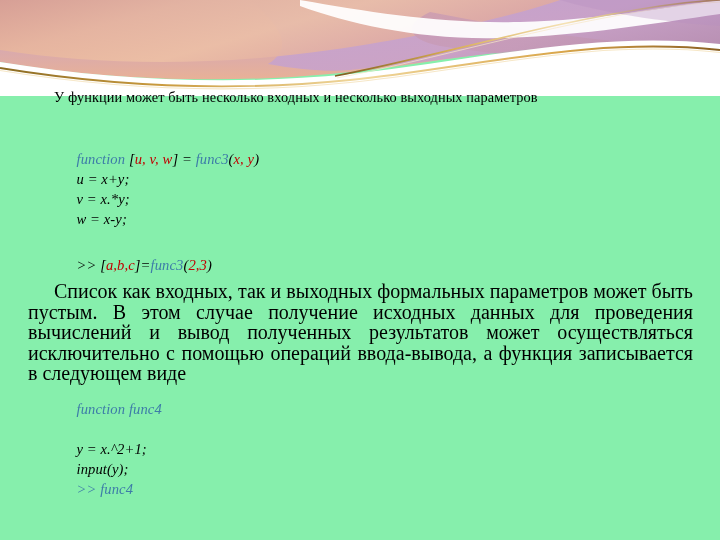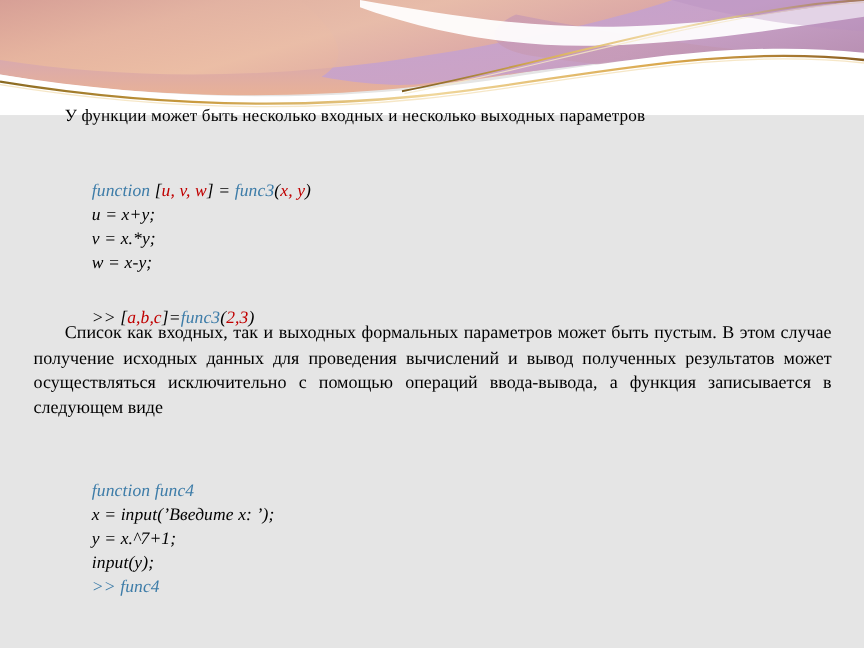--- a/index.html
+++ b/index.html
@@ -12,21 +12,21 @@
     height: 540px;
     overflow: hidden;
     font-family: "Liberation Serif", "DejaVu Serif", serif;
     position: relative;
   }
 
   #slide {
     position: relative;
     width: 720px;
     height: 540px;
-    background: #e5e5e5;
+    background: #86efac;
     overflow: hidden;
   }
 
   
   #header-art {
     position: absolute;
     top: 0;
     left: 0;
     width: 720px;
     height: 96px;
@@ -81,23 +81,23 @@
   .c1-2 { top: 171px; }
   .c1-3 { top: 191px; }
 
   
   .c2-0 { top: 237px; }
 
   
   #para {
     position: absolute;
     left: 28px;
-    top: 268px;
+    top: 281px;
     width: 665px;
-    font-size: 15px;
+    font-size: 20px;
     line-height: 20.6px;
     color: #000000;
     text-align: justify;
     text-indent: 26px;
     text-justify: inter-word;
   }
 
   
   .c3-0 { top: 381px; }
   .c3-1 { top: 401px; }
@@ -192,25 +192,22 @@
 
     <div class="line code c2-0">
       <span class="plain">&gt;&gt; </span><span class="plain">[</span><span class="var">a,b,c</span><span class="plain">]=</span><span class="kw">func3</span><span class="plain">(</span><span class="var">2,3</span><span class="plain">)</span>
     </div>
 
     <div id="para">Список как входных, так и выходных формальных параметров может быть пустым. В этом случае получение исходных данных для проведения вычислений и вывод полученных результатов может осуществляться исключительно с помощью операций ввода-вывода, а функция записывается в следующем виде</div>
 
     <div class="line code c3-0">
       <span class="kw">function func4</span>
     </div>
-    <div class="line code c3-1">
-      <span class="plain">x = input(’Введите x: ’);</span>
-    </div>
     <div class="line code c3-2">
-      <span class="plain">y = x.^7+1;</span>
+      <span class="plain">y = x.^2+1;</span>
     </div>
     <div class="line code c3-3">
       <span class="plain">input(y);</span>
     </div>
     <div class="line code c3-4">
       <span class="kw">&gt;&gt; func4</span>
     </div>
 
   </div>
 </div>

